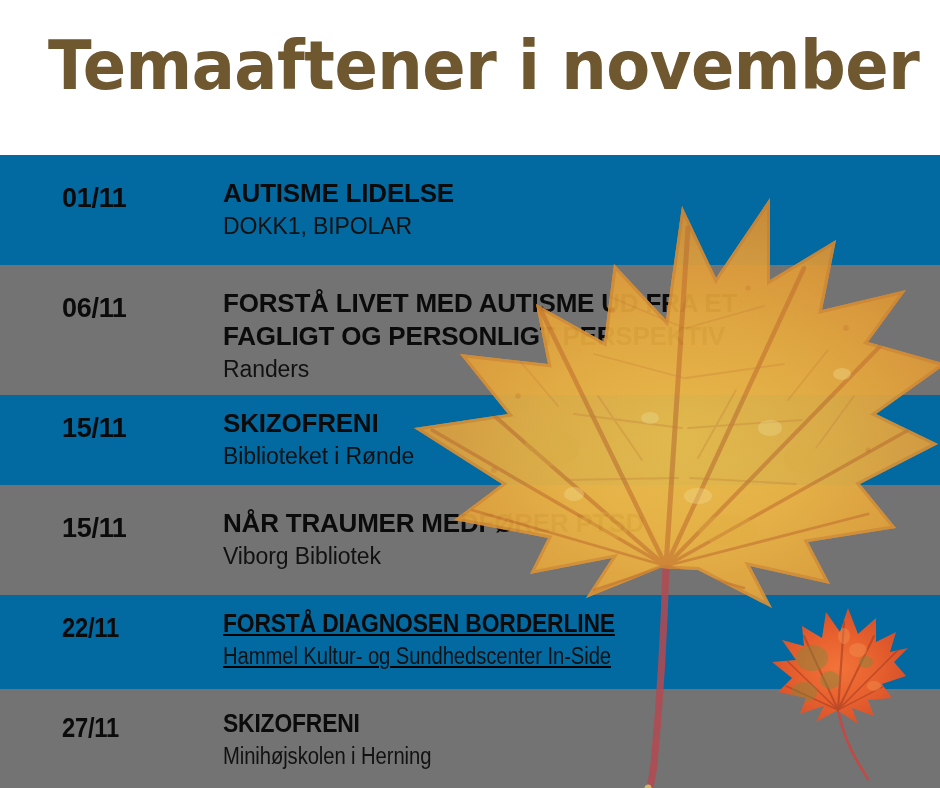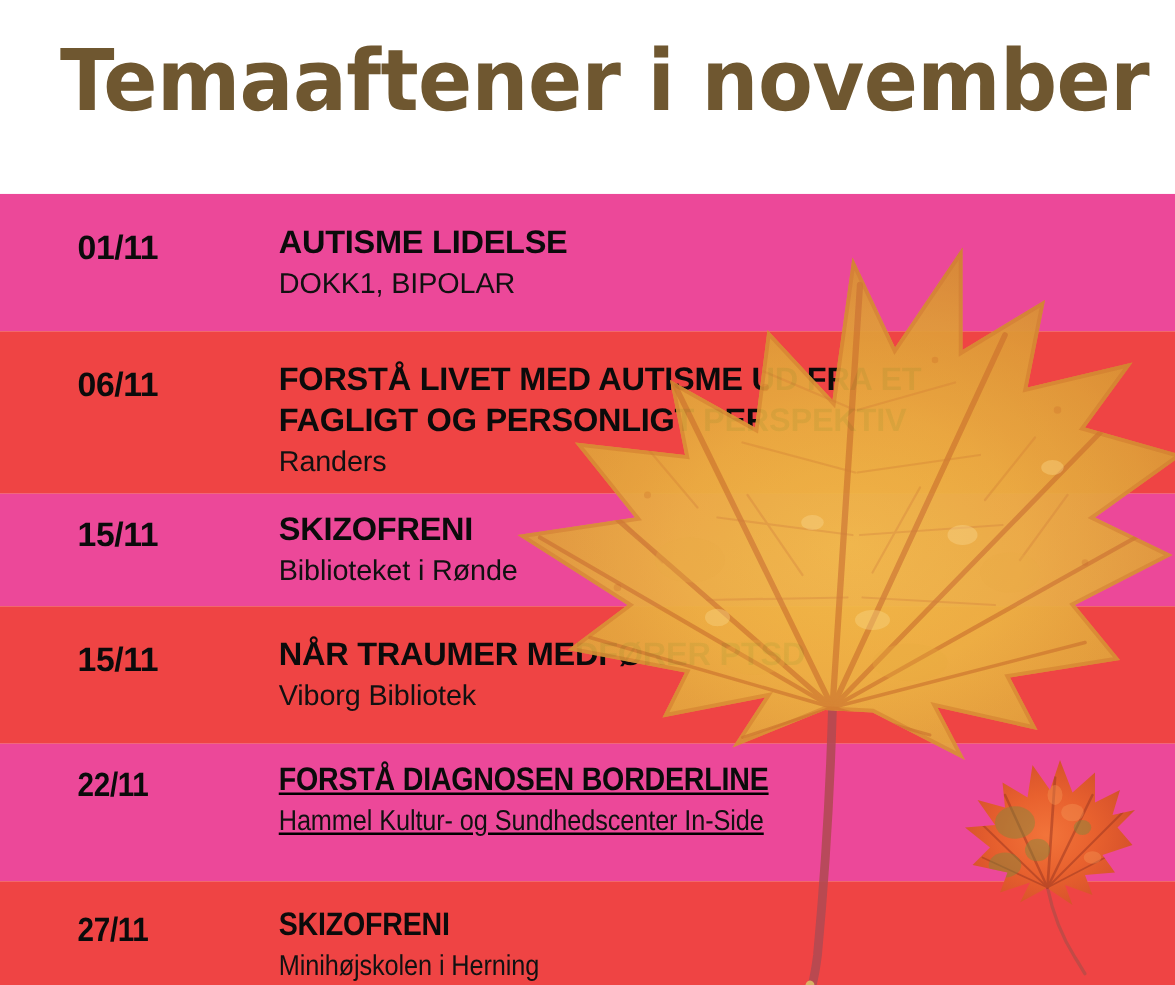--- a/index.html
+++ b/index.html
@@ -55,22 +55,22 @@
     top: 155px;
     width: 940px;
     height: 633px;
     z-index: 1;
   }
   .row {
     position: relative;
     width: 940px;
     box-sizing: border-box;
   }
-  .row.dark  { background: #ec4899; }
-  .row.light { background: #ef4444; }
+  .row.dark  { background: #0369a1; }
+  .row.light { background: #737373; }
 
   .row-date {
     position: absolute;
     left: 62px;
     font-family: "Liberation Sans", sans-serif;
     font-size: 27px;
     font-weight: 700;
     color: #0B0B0B;
     letter-spacing: -0.3px;
     white-space: nowrap;
@@ -156,21 +156,21 @@
           <div class="row-venue">Biblioteket i Rønde</div>
         </div>
       </div>
       <div class="row light" style="height: 110px;">
         <div class="row-date" style="top: 28px;">15/11</div>
         <div class="row-body" style="top: 22px;">
           <div class="row-title">NÅR TRAUMER MEDFØRER PTSD</div>
           <div class="row-venue">Viborg Bibliotek</div>
         </div>
       </div>
-      <div class="row dark condensed" style="height: 110px;">
+      <div class="row dark condensed" style="height: 94px;">
         <div class="row-date" style="top: 18px;">22/11</div>
         <div class="row-body" style="top: 12px; text-decoration: underline;">
           <div class="row-title">FORSTÅ DIAGNOSEN BORDERLINE</div>
           <div class="row-venue">Hammel Kultur- og Sundhedscenter In-Side</div>
         </div>
       </div>
       <div class="row light condensed" style="height: 130px;">
         <div class="row-date" style="top: 24px;">27/11</div>
         <div class="row-body" style="top: 18px;">
           <div class="row-title">SKIZOFRENI</div>

